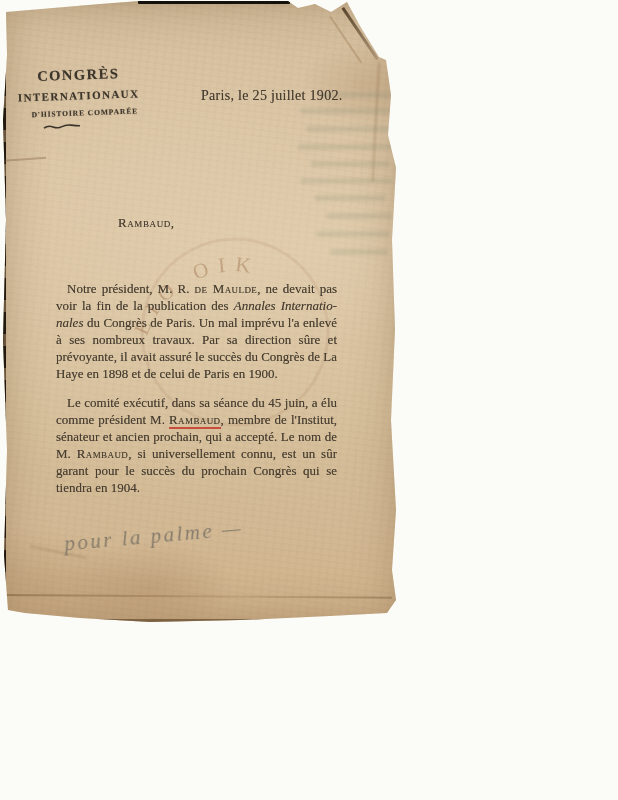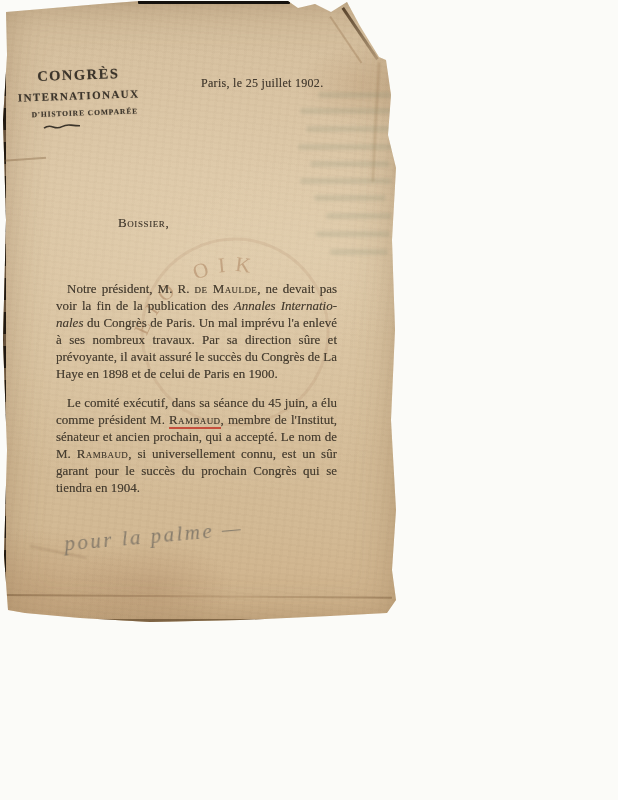--- a/index.html
+++ b/index.html
@@ -96,22 +96,22 @@
     position: absolute; left: 18px; top: 66px; width: 150px;
     transform: rotate(-2deg); color: #3c352b;
     text-shadow: 0 0 1px rgba(62,52,40,.45);
   }
   .lh1 { margin-left: 20px; font-size: 14.5px; font-weight: 700; letter-spacing: 1.5px; }
   .lh2 { margin-left: 0;  margin-top: 6px; font-size: 11px; font-weight: 700; letter-spacing: 1.4px; }
   .lh3 { margin-left: 13px; margin-top: 7px; font-size: 7.5px; font-weight: 700; letter-spacing: .9px; }
   .flourish { margin-left: 24px; margin-top: 5px; display: block; }
 
   .dateline {
-    position: absolute; left: 201px; top: 76px;
-    font-size: 12px; letter-spacing: .3px; color: #453c30;
+    position: absolute; left: 201px; top: 88px;
+    font-size: 14px; letter-spacing: .3px; color: #453c30;
     text-shadow: 0 0 .6px rgba(69,60,48,.5);
   }
 
   .salutation {
     position: absolute; left: 118px; top: 215px;
     font-size: 13px; font-variant: small-caps; letter-spacing: .6px; color: #453c30;
     text-shadow: 0 0 .6px rgba(69,60,48,.5);
   }
 
   
@@ -177,21 +177,21 @@
     <div class="lh1">CONGRÈS</div>
     <div class="lh2">INTERNATIONAUX</div>
     <div class="lh3">D'HISTOIRE COMPARÉE</div>
     <svg class="flourish" width="38" height="7" viewBox="0 0 38 7">
       <path d="M1,4.5 q4,-3 9,-1 t9,0 t9,-1.2 t9,1" fill="none" stroke="#3c352b" stroke-width="1.6"></path>
     </svg>
   </div>
 
   <div class="dateline">Paris, le 25 juillet 1902.</div>
 
-  <div class="salutation">Boissier,</div>
+  <div class="salutation">Rambaud,</div>
 
   <div class="letter-body" id="letter-body">
       <p><span>Notre président, M. R. </span><span class="seg-sc">de Maulde</span><span>, ne devait pas voir la fin de la publication des </span><span class="seg-it">Annales Internatio­nales</span><span> du Congrès de Paris. Un mal imprévu l'a enlevé à ses nombreux travaux. Par sa direction sûre et prévoyante, il avait assuré le succès du Congrès de La Haye en 1898 et de celui de Paris en 1900.</span></p>
       <p><span>Le comité exécutif, dans sa séance du 45 juin, a élu comme président M. </span><span class="seg-sc seg-red">Rambaud</span><span>, membre de l'Institut, sénateur et ancien prochain, qui a accepté. Le nom de M. </span><span class="seg-sc">Rambaud</span><span>, si universellement connu, est un sûr garant pour le succès du prochain Congrès qui se tiendra en 1904.</span></p>
     </div>
 
   <div class="handwriting">pour la palme —</div>
 
 </div>
 

